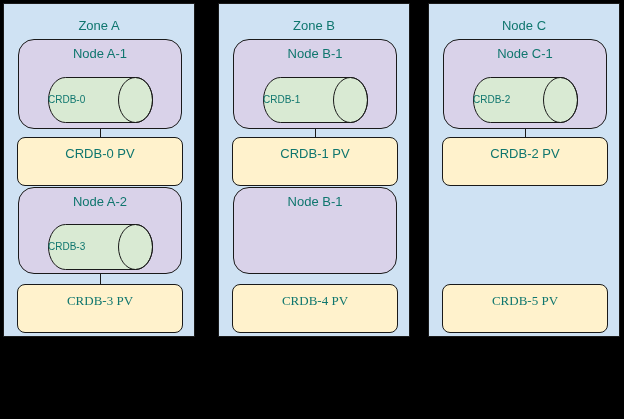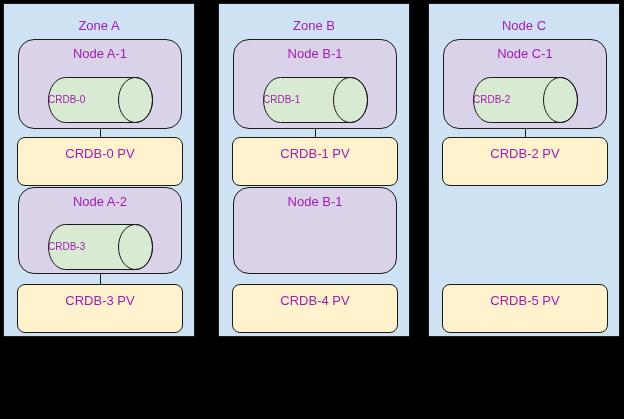--- a/index.html
+++ b/index.html
@@ -9,21 +9,21 @@
     position: relative;
     font-family: "Liberation Sans", sans-serif;
     overflow: hidden;
   }
   .zone {
     position: absolute; top: 3px;
     width: 192px; height: 334px;
     background: var(--zone-fill, #cfe2f3);
     border: 1px solid var(--border, #1a1a1a);
     box-sizing: border-box;
-    color: #a21caf;
+    color: #0f766e;
   }
   .zone-a { left: 3px; }
   .zone-b { left: 218px; }
   .zone-c { left: 428px; }
   .zone-title {
     position: absolute; top: 14px; left: 0; right: 0;
     text-align: center; font-size: 13px;
   }
   .node {
     position: absolute; left: 14px; width: 164px;
@@ -58,21 +58,21 @@
   .connector-2 { top: 269px; height: 11px; }
   .pv {
     position: absolute; left: 13px;
     width: 166px; height: 49px;
     background: var(--pv-fill, #fff2cc);
     border: 1px solid var(--border, #1a1a1a);
     border-radius: 8px;
     box-sizing: border-box;
   }
   .pv-1 { top: 133px; }
-  .pv-2 { top: 280px; }
+  .pv-2 { top: 280px; font-family: Liberation Serif, serif; }
   .pv-label {
     display: block; text-align: center;
     line-height: 32px; font-size: 13px;
   }
 </style>
 </head>
 <body style="--background: #000000; --zone-fill: #cfe2f3; --node-fill: #d9d2e9; --pod-fill: #d9ead3; --pv-fill: #fff2cc; --border: #1a1a1a;">
 
 <div class="zone zone-a">
   <div class="zone-title">Zone A</div>

